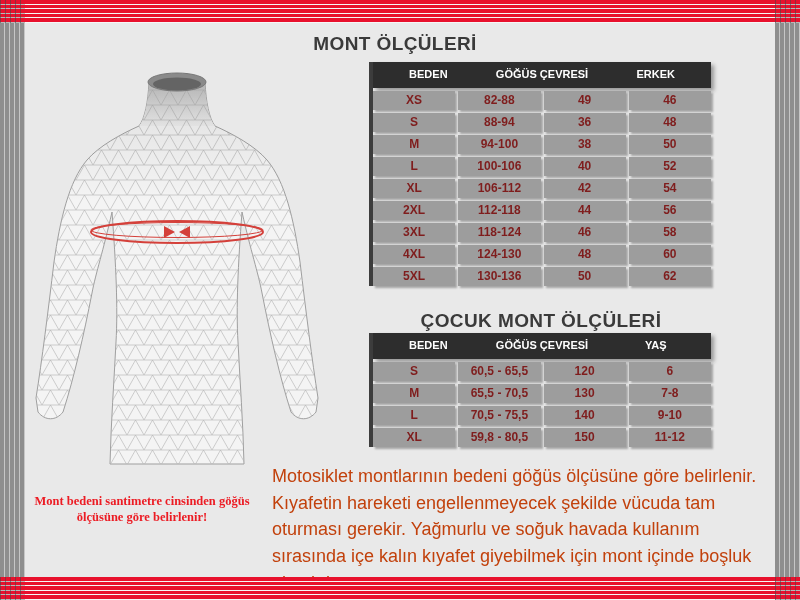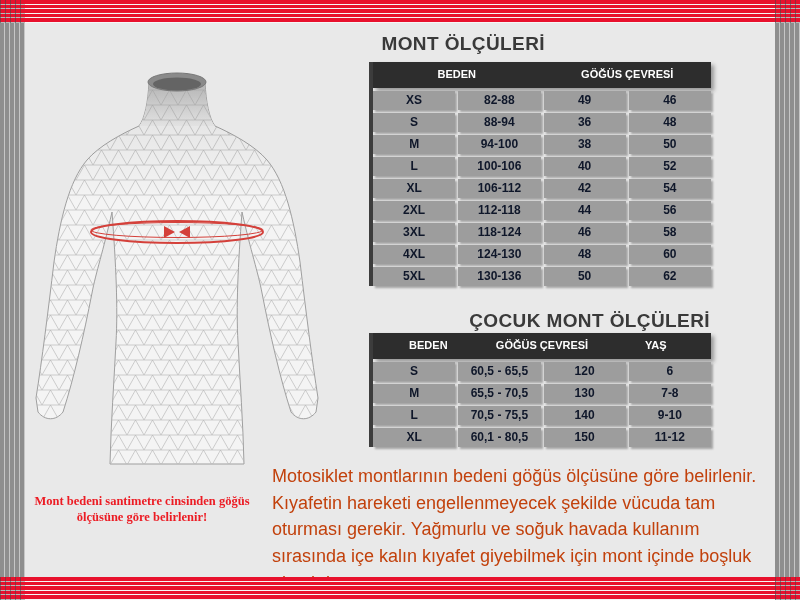--- a/index.html
+++ b/index.html
@@ -21,21 +21,21 @@
     position:absolute; width:25px; height:23px; z-index:3;
     background:
       repeating-linear-gradient(90deg, rgba(70,70,70,.55) 0 1px, rgba(0,0,0,0) 1px 5px),
       repeating-linear-gradient(180deg,#e8112d 0 3.6px,#b8b8b8 3.6px 4.6px);
   }
   .corner.tl{top:0;left:0;} .corner.tr{top:0;right:0;}
   .corner.bl{bottom:0;left:0;} .corner.br{bottom:0;right:0;}
 
   
   .tbl-title{
-    position:absolute; text-align:right; font-weight:bold; font-size:19px;
+    position:absolute; text-align:center; font-weight:bold; font-size:19px;
     color:#3a3a3a; letter-spacing:.4px; white-space:nowrap;
   }
   #title-adult{left:245px; top:33px; width:300px;}
   #title-child{left:372px; top:310px; width:338px;}
 
   
   .sizetable{position:absolute; width:338px; border-left:4px solid #3d3d3d;}
   #table-adult{left:369px; top:62px;}
   #table-child{left:369px; top:333px;}
   .t-head{
@@ -43,21 +43,21 @@
     box-shadow:3px 3px 4px rgba(0,0,0,.35);
   }
   .t-head .cell{
     flex:1; margin-right:3px; color:#ffffff; font-weight:bold; font-size:11px;
     line-height:1.2; text-align:center; display:flex; align-items:center;
     justify-content:center; min-height:26px; padding:1px 2px; box-sizing:border-box;
   }
   .t-head .cell:last-child{margin-right:0;}
   .t-row{display:flex; margin-top:3px;}
   .t-row .cell{
-    flex:1; margin-right:3px; background:#9d9d9d; color:#0f172a; font-weight:bold;
+    flex:1; margin-right:3px; background:#9d9d9d; color:#7f1d1d; font-weight:bold;
     font-size:12px; text-align:center; height:19px; line-height:19px;
     box-shadow:1.5px 1.5px 2px rgba(0,0,0,.3);
   }
   .t-row .cell:last-child{margin-right:0;}
 
   
   #note{
     position:absolute; left:28px; top:494px; width:228px; text-align:center;
     color:#ec1c24; font-weight:bold; font-size:12.5px; line-height:1.25;font-family:Liberation Serif, serif;
   }
@@ -161,20 +161,21 @@
       <path d="M139,166 L150,172 L139,178 Z" fill="#d4403a"></path>
       <path d="M165,166 L154,172 L165,178 Z" fill="#d4403a"></path>
     </svg>
   </div>
 
   <div id="title-adult" class="tbl-title">MONT ÖLÇÜLERİ</div>
   <div id="table-adult" class="sizetable">
       <div class="t-head">
         <div class="cell">BEDEN</div>
         <div class="cell">GÖĞÜS ÇEVRESİ</div>
+        <div class="cell">ERKEK</div>
       </div>
       <div class="t-row">
         <div class="cell">XS</div>
         <div class="cell">82-88</div>
         <div class="cell">49</div>
         <div class="cell">46</div>
       </div>
       <div class="t-row">
         <div class="cell">S</div>
         <div class="cell">88-94</div>
@@ -245,21 +246,21 @@
         <div class="cell">7-8</div>
       </div>
       <div class="t-row">
         <div class="cell">L</div>
         <div class="cell">70,5 - 75,5</div>
         <div class="cell">140</div>
         <div class="cell">9-10</div>
       </div>
       <div class="t-row">
         <div class="cell">XL</div>
-        <div class="cell">60,1 - 80,5</div>
+        <div class="cell">59,8 - 80,5</div>
         <div class="cell">150</div>
         <div class="cell">11-12</div>
       </div>
     </div>
 
   <div id="note">Mont bedeni santimetre cinsinden göğüs ölçüsüne göre belirlenir!</div>
 
   <div id="description">Motosiklet montlarının bedeni göğüs ölçüsüne göre belirlenir. Kıyafetin hareketi engellenmeyecek şekilde vücuda tam oturması gerekir. Yağmurlu ve soğuk havada kullanım sırasında içe kalın kıyafet giyebilmek için mont içinde boşluk olmalıdır.</div>
 
 </div>

